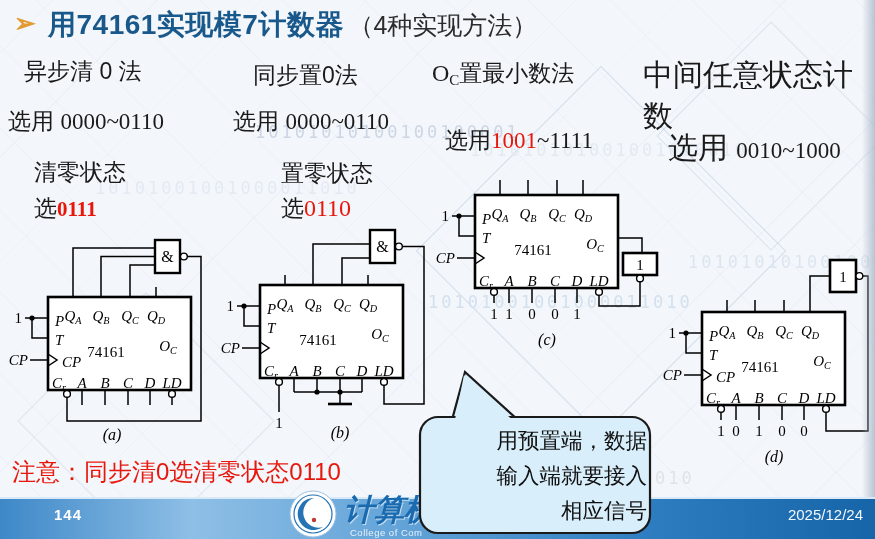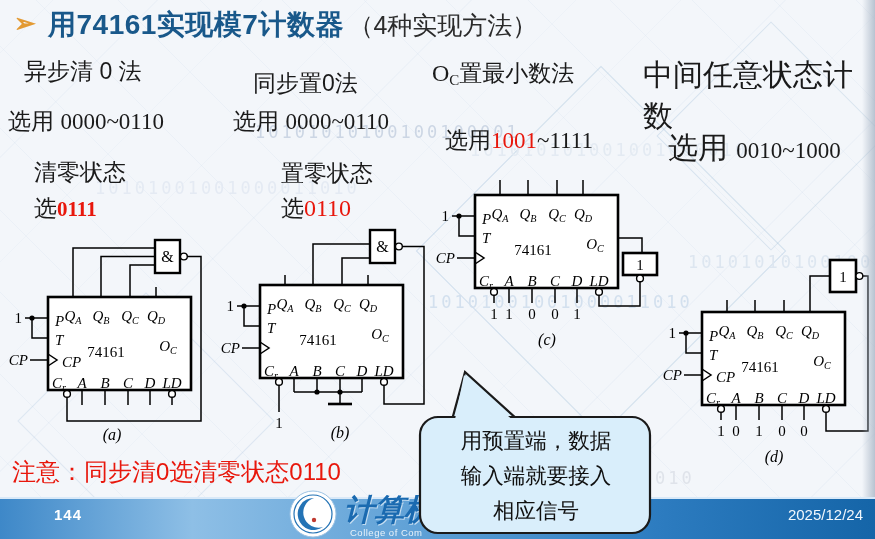--- a/index.html
+++ b/index.html
@@ -25,21 +25,21 @@
   .wm{position:absolute;font-family:"DejaVu Sans Mono",monospace;letter-spacing:3px;
       font-size:17px;white-space:nowrap;pointer-events:none;}
   .tri{position:absolute;border:1.5px solid rgba(168,195,222,.45);transform:rotate(45deg);}
   
   svg.circuit{position:absolute;overflow:visible;}
   
   .note{left:12px;top:456px;font-size:24px;font-weight:500;}
   
   #bubble-svg{left:405px;top:363px;z-index:12;}
   #bubble-text{left:425px;top:424px;width:222px;z-index:13;font-size:21.5px;
-               line-height:35px;text-align:center;color:#101010;}
+               line-height:35px;text-align:right;color:#101010;}
   
   #bar{left:0;top:497px;width:875px;height:42px;z-index:5;
        background:linear-gradient(90deg,#3e88c8 0%,#8ebfe6 22%,#64a4d8 45%,#2d7cc0 75%,#1565a8 100%);
        border-top:2px solid #d9e9f8;box-sizing:border-box;}
   #page-num{left:54px;top:506px;z-index:6;color:#fff;font-size:15px;font-weight:bold;letter-spacing:1px;}
   #date{right:12px;top:506px;z-index:6;color:#f2f8fd;font-size:15px;}
   #logo{left:288px;top:489px;z-index:7;}
   #logo-text{left:344px;top:490px;z-index:7;font-family:"Liberation Serif",serif;
              font-style:italic;font-weight:bold;font-size:30px;color:#1a6ab0;
              text-shadow:1px 1px 0 rgba(255,255,255,.6);}
@@ -71,21 +71,21 @@
 
   <div class="abs h23" style="left:24px;top:56px;">异步清 0 法</div>
   <div class="abs" style="left:8px;top:106px;">
     <span class="h23">选用 </span><span class="num">0000~0110</span>
   </div>
   <div class="abs h23" style="left:34px;top:157px;">清零状态</div>
   <div class="abs" style="left:34px;top:193px;">
     <span class="h23">选</span><span class="num red" style="font-size:21px;font-weight:bold;">0111</span>
   </div>
 
-  <div class="abs h23" style="left:253px;top:68px;">同步置0法</div>
+  <div class="abs h23" style="left:253px;top:60px;">同步置0法</div>
   <div class="abs" style="left:233px;top:106px;">
     <span class="h23">选用 </span><span class="num">0000~0110</span>
   </div>
   <div class="abs h23" style="left:281px;top:158px;">置零状态</div>
   <div class="abs" style="left:281px;top:193px;">
     <span class="h23">选</span><span class="num red" style="font-size:24px;">0110</span>
   </div>
 
   <div class="abs" style="left:432px;top:58px;">
     <span class="num" style="font-size:24px;">O</span><sub class="num" style="font-size:15px;">C</sub><span class="h23">置最小数法</span>

